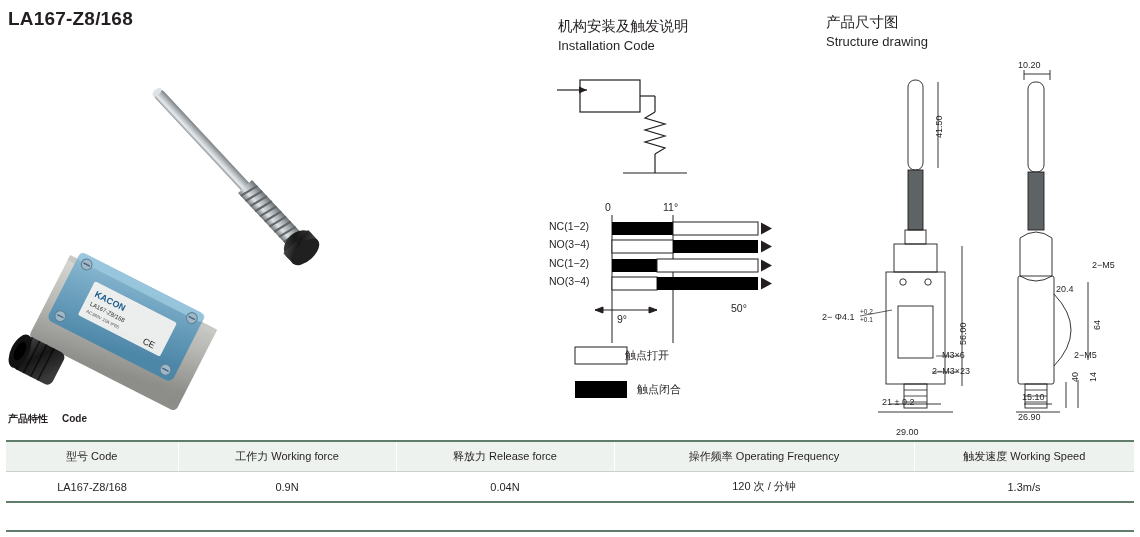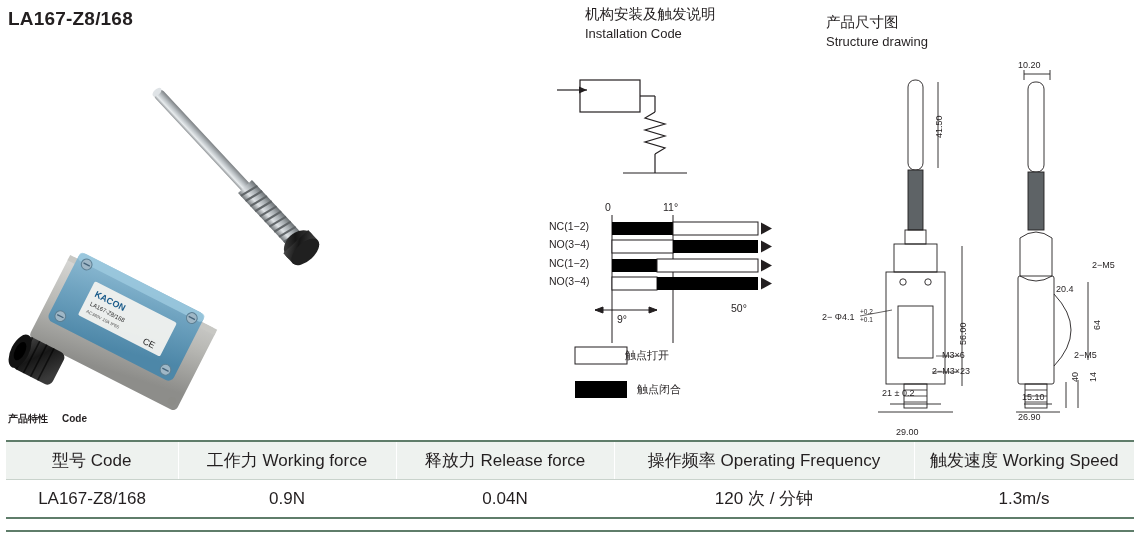--- a/index.html
+++ b/index.html
@@ -16,21 +16,21 @@
   
   .model-title {
     position: absolute; left: 8px; top: 8px;
     font-size: 19px; font-weight: bold; letter-spacing: .2px;
   }
 
   
   .sec-head { position: absolute; line-height: 1.45; }
   .sec-head .cn { font-size: 14.5px; color: #231f20; }
   .sec-head .en { font-size: 13px; color: #231f20; }
-  #head-install { left: 558px; top: 4px; margin-left: 27px; }
+  #head-install { left: 558px; top: 16px; }
   #head-struct { left: 826px; top: 12px; }
 
   
   .photo { position: absolute; left: 0px; top: 55px; width: 420px; height: 360px; }
 
   
   .install { position: absolute; left: 545px; top: 65px; width: 270px; height: 340px; }
 
   
   .tl { position: absolute; font-size: 10.5px; color: #231f20; white-space: nowrap; }
@@ -40,21 +40,21 @@
   .dim { position: absolute; font-size: 9px; color: #231f20; white-space: nowrap; }
   .dimv { position: absolute; font-size: 9px; color: #231f20; white-space: nowrap;
           transform-origin: left top; transform: rotate(-90deg); }
 
   
   .code-head { position: absolute; left: 8px; top: 412px; font-size: 10px; font-weight: bold; }
   .code-head .en { font-weight: bold; margin-left: 14px; }
 
   table.spec {
     position: absolute; left: 6px; top: 440px; width: 1128px;
-    border-collapse: collapse; font-size: 17px;
+    border-collapse: collapse; font-size: 11px;
   }
   table.spec thead th {
     background: #eef2ef;
     border-top: 2px solid #5f7d6a;
     border-bottom: 1px solid #c9d3cc;
     font-weight: normal;
     padding: 7px 4px;
     text-align: center;
     color: #231f20;
   }
@@ -321,21 +321,21 @@
 
     
     <div class="dim" style="left:198px; top:0px;">10.20</div>
     <div class="dimv" style="left:114px; top:78px;">41.50</div>
     <div class="dimv" style="left:138px; top:285px;">56.00</div>
     <div class="dim" style="left:2px; top:252px;">2− Φ4.1</div>
     <div class="dim" style="left:40px; top:248px; font-size:6.5px;">+0.2</div>
     <div class="dim" style="left:40px; top:256px; font-size:6.5px;">+0.1</div>
     <div class="dim" style="left:122px; top:290px;">M3×6</div>
     <div class="dim" style="left:112px; top:306px;text-align:center;">2−M3×23</div>
-    <div class="dim" style="left:62px; top:328px;">21 ± 0.2</div>
+    <div class="dim" style="left:62px; top:337px;">21 ± 0.2</div>
     <div class="dim" style="left:76px; top:367px;">29.00</div>
     <div class="dim" style="left:272px; top:200px;">2−M5</div>
     <div class="dim" style="left:236px; top:224px;">20.4</div>
     <div class="dimv" style="left:272px; top:270px;">64</div>
     <div class="dim" style="left:254px; top:290px;">2−M5</div>
     <div class="dimv" style="left:250px; top:322px;">40</div>
     <div class="dimv" style="left:268px; top:322px;">14</div>
     <div class="dim" style="left:202px; top:332px;">15.10</div>
     <div class="dim" style="left:198px; top:352px;">26.90</div>
   </div>

